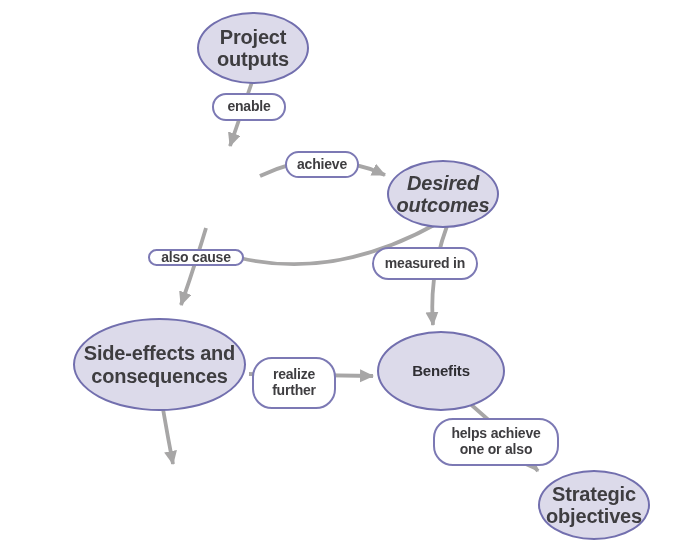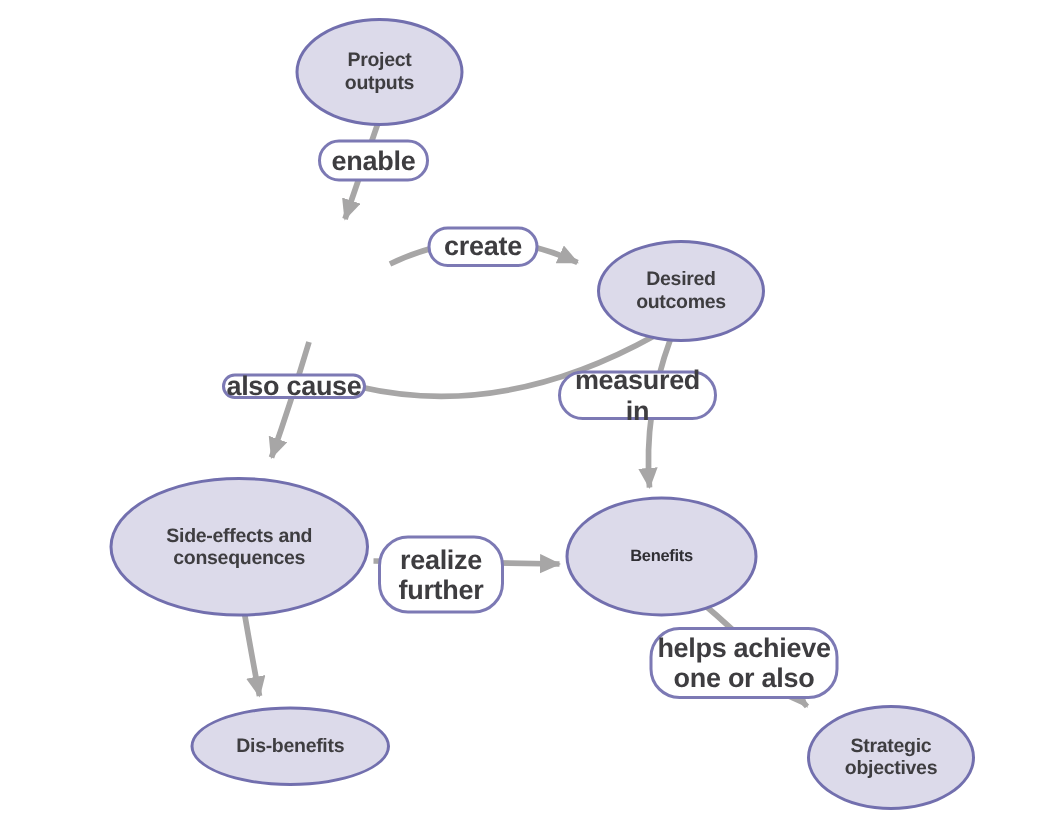--- a/index.html
+++ b/index.html
@@ -14,30 +14,30 @@
   .node,.label-pill{
     position:absolute;z-index:2;
     display:flex;align-items:center;justify-content:center;
     text-align:center;white-space:pre-line;
     color:#3e3d40;box-sizing:border-box;
   }
   .node{
     background:#dcdaea;
     border:2.4px solid #726fae;
     border-radius:50%;
-    font-size:13px;line-height:1.12;
+    font-size:20px;line-height:1.12;
     font-weight:600;
     letter-spacing:-0.2px;
   }
-  .node.bold{font-weight:700;font-size:11px;color:#2f2e33;}
+  .node.bold{font-weight:700;font-size:15px;color:#2f2e33;}
   .label-pill{
     background:#ffffff;
     border:2px solid #7c79b4;
     border-radius:999px;
-    font-size:18px;line-height:1.12;
+    font-size:14px;line-height:1.12;
     font-weight:600;
     letter-spacing:-0.2px;
   }
   .label-pill.tall{border-radius:20px;}
 </style>
 </head>
 <body>
 
 <div id="canvas">
 
@@ -56,36 +56,35 @@
       <path d="M 249,374 L 373,376" marker-end="url(#arrow)"></path>
       <path d="M 163,409 Q 168,438 173,464" marker-end="url(#arrow)"></path>
       <path d="M 467,401 Q 505,433 538,471" marker-end="url(#arrow)"></path>
     </g>
   </svg>
 
   <div class="node" style="left:197px;top:12px;width:112px;height:72px;">Project
 outputs</div>
 
 
-  <div class="node" style="left:398px;top:160px;width:112px;height:68px;">Desired
+  <div class="node" style="left:387px;top:160px;width:112px;height:68px;font-style:italic;">Desired
 outcomes</div>
 
   <div class="node" style="left:73px;top:318px;width:173px;height:93px;">Side-effects and
 consequences</div>
 
   <div class="node bold" style="left:377px;top:331px;width:128px;height:80px;">Benefits</div>
 
-  <div class="node" style="left:127px;top:471px;width:133px;height:53px;">Dis-benefits</div>
 
   <div class="node" style="left:538px;top:470px;width:112px;height:70px;">Strategic
 objectives</div>
 
   <div class="label-pill" style="left:212px;top:93px;width:74px;height:28px;">enable</div>
 
-  <div class="label-pill" style="left:285px;top:151px;width:74px;height:27px;">create</div>
+  <div class="label-pill" style="left:285px;top:151px;width:74px;height:27px;">achieve</div>
 
   <div class="label-pill" style="left:148px;top:249px;width:96px;height:17px;">also cause</div>
 
   <div class="label-pill" style="left:372px;top:247px;width:106px;height:33px;">measured in</div>
 
   <div class="label-pill tall" style="left:252px;top:357px;width:84px;height:52px;">realize
 further</div>
 
 
   <div class="label-pill tall" style="left:433px;top:418px;width:126px;height:48px;">helps achieve

